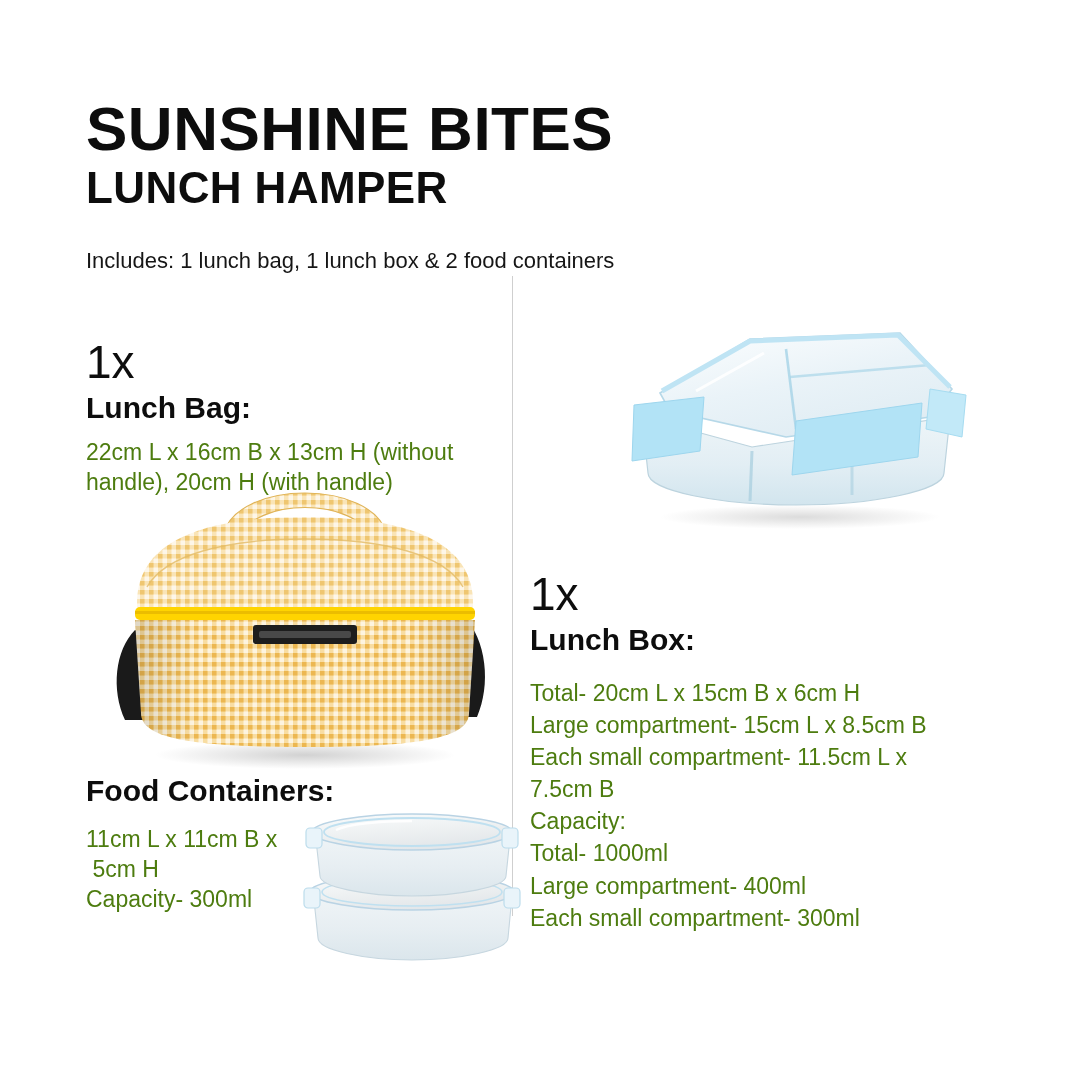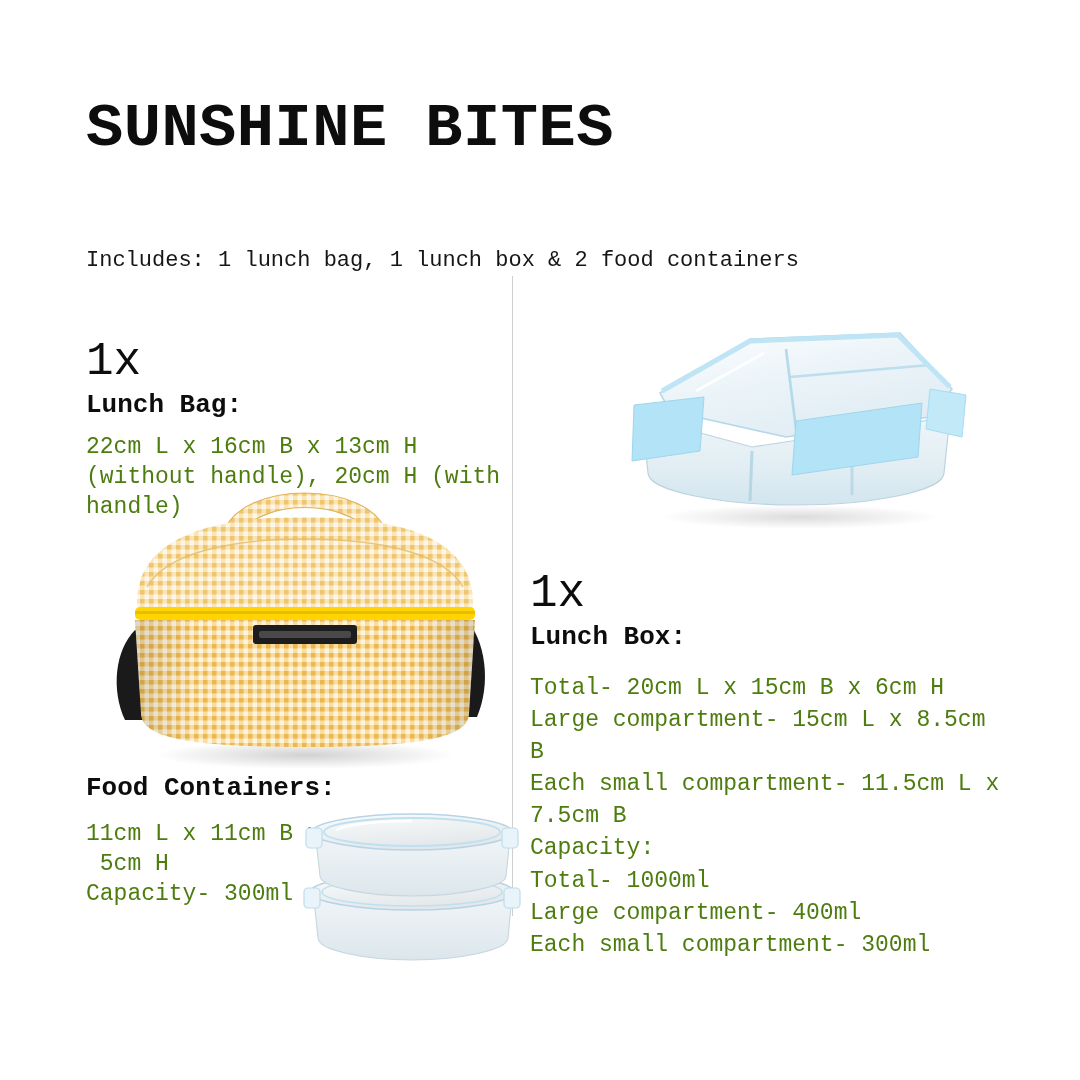--- a/index.html
+++ b/index.html
@@ -4,21 +4,21 @@
 <style>
   html,body{margin:0;padding:0;}
   body{
     width:1080px;height:1080px;
     background:#ffffff;
     font-family:"Liberation Sans", sans-serif;
     color:#111111;
     overflow:hidden;
     position:relative;
   }
-  .page{position:relative;width:1080px;height:1080px;font-family:Liberation Mono, monospace;}
+  .page{position:relative;width:1080px;height:1080px;}
 
   
   .title-main{
     position:absolute;left:86px;top:98px;
     font-size:62px;font-weight:700;letter-spacing:0.5px;
     line-height:1.0;color:#0d0d0d;
   }
   .title-sub{
     position:absolute;left:86px;top:166px;
     font-size:44px;font-weight:700;letter-spacing:0.4px;
@@ -35,21 +35,21 @@
     position:absolute;left:512px;top:276px;
     width:1px;height:640px;
     background:#cfcfcf;
   }
 
   
   .qty{
     font-size:46px;font-weight:400;line-height:1;color:#0d0d0d;margin-top:43px;
   }
   .item-name{
-    font-size:26px;font-weight:700;color:#0d0d0d;line-height:1.25;
+    font-size:30px;font-weight:700;color:#0d0d0d;line-height:1.25;
   }
   .spec{
     font-size:23px;font-weight:400;color:#4d7c0f;line-height:1.32;
   }
 
   
   .blk-bag{position:absolute;left:86px;top:296px;width:420px;}
   .blk-bag .qty{margin-bottom:4px;}
   .blk-bag .item-name{margin-bottom:10px;}
   .blk-bag .spec{width:415px;}
@@ -76,20 +76,21 @@
 
   
   .cont-art{left:300px;top:788px;width:225px;height:185px;}
 </style>
 </head>
 <body>
 
 <div class="page">
 
   <div class="title-main">SUNSHINE BITES</div>
+  <div class="title-sub">LUNCH HAMPER</div>
   <div class="includes">Includes: 1 lunch bag, 1 lunch box &amp; 2 food containers</div>
 
   <div class="divider"></div>
 
   <div class="blk-bag">
     <div class="qty">1x</div>
     <div class="item-name">Lunch Bag:</div>
     <div class="spec">22cm L x 16cm B x 13cm H (without handle), 20cm H (with handle)</div>
   </div>
 

